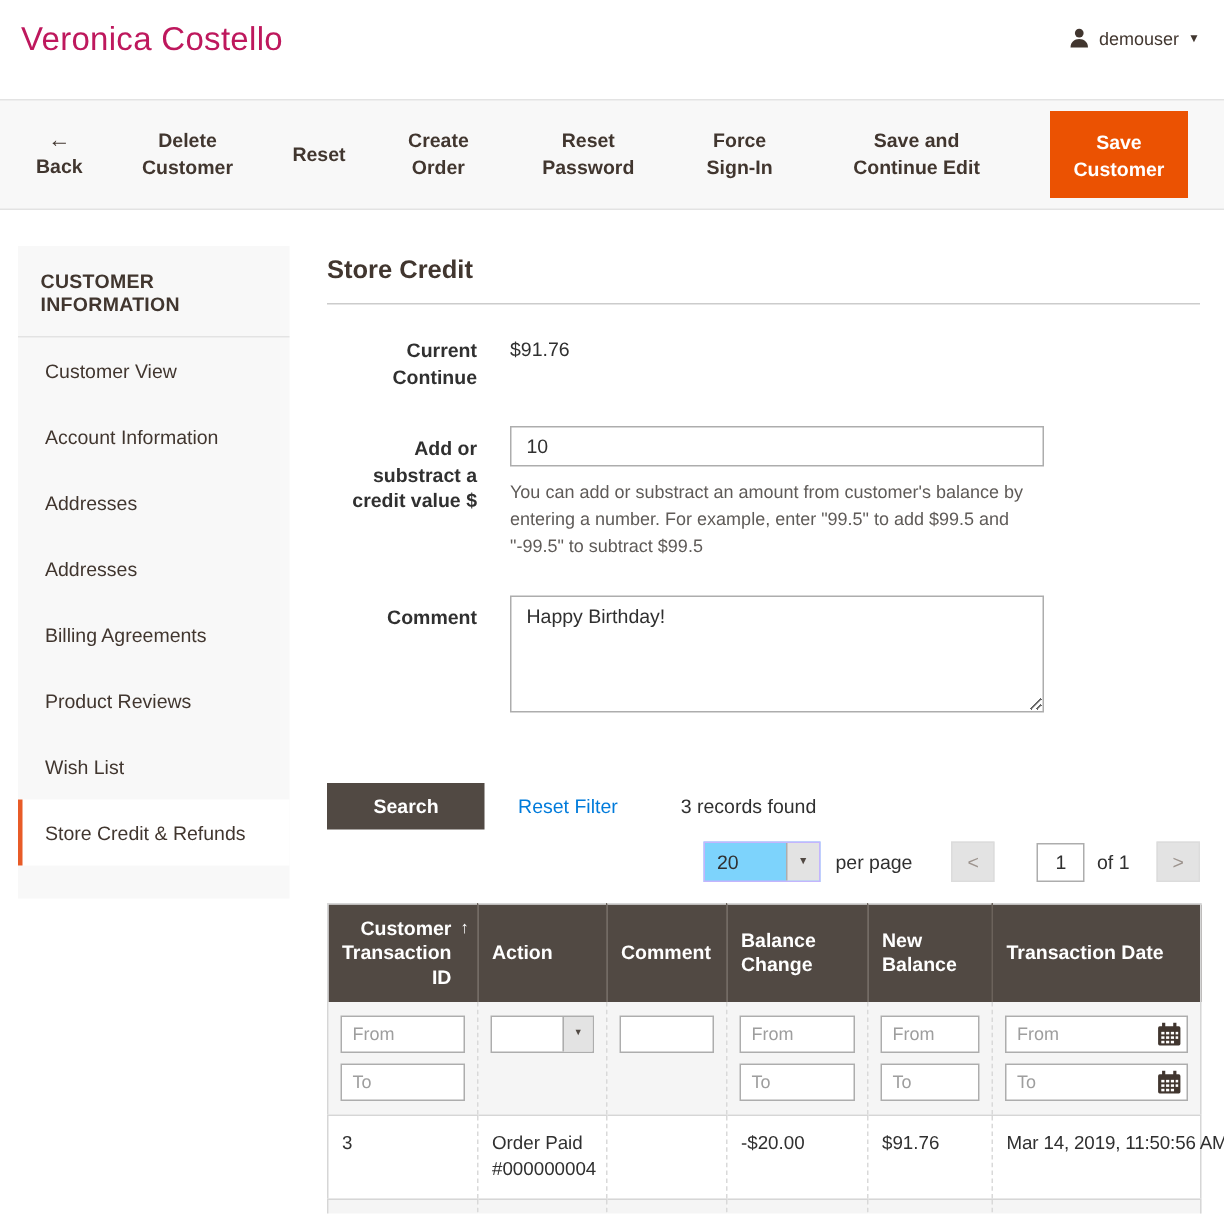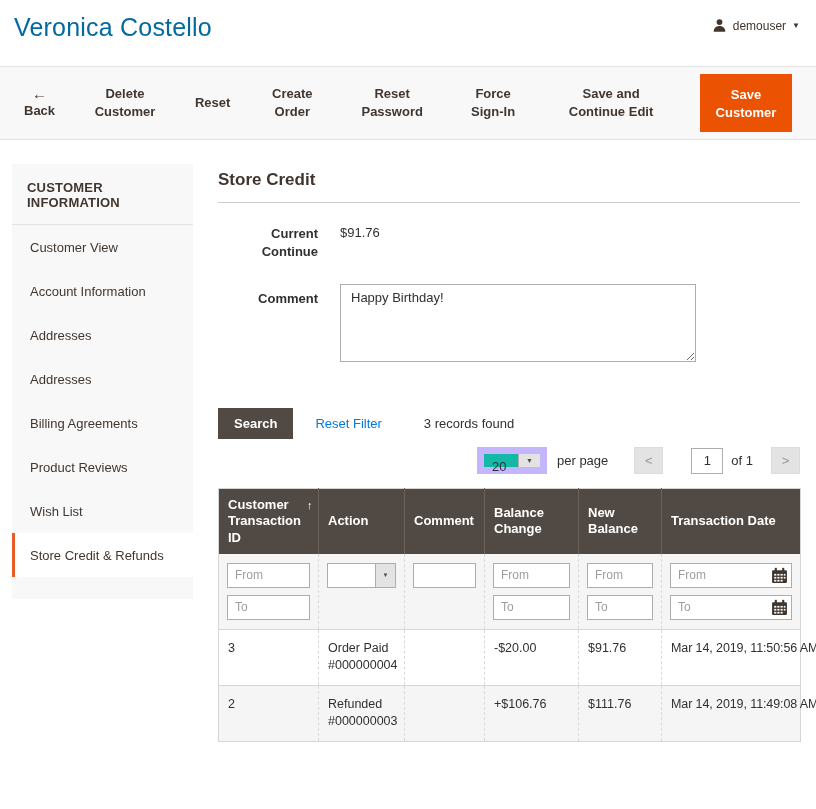--- a/index.html
+++ b/index.html
@@ -2,21 +2,21 @@
 <html><head>
 <meta charset="utf-8">
 <style>
   * { margin:0; padding:0; box-sizing:border-box; }
   html,body { width:816px; height:809px; overflow:hidden; background:#fff;
     font-family:"Liberation Sans", sans-serif; color:#41362f; }
 
   
   .page-header { display:flex; justify-content:space-between; align-items:flex-start;
     padding:13px 16px 0 14px; height:66px; }
-  .page-title { font-size:25px; font-weight:400; color:#0369a1; letter-spacing:.2px; }
+  .page-title { font-size:22px; font-weight:400; color:#be185d; letter-spacing:.2px; }
   .user-menu { display:flex; align-items:center; gap:6px; font-size:12px; color:#41362f;
     margin-top:5px; cursor:pointer; }
   .user-menu svg { width:15px; height:15px; }
   .caret { font-size:8px; color:#41362f; }
 
   
   .toolbar { height:74px; background:#f8f8f8; border-top:1px solid #e3e3e3;
     border-bottom:1px solid #e3e3e3; display:flex; align-items:center;
     justify-content:space-between; padding:0 24px; }
   .tb-btn { background:transparent; border:none; font-family:inherit; font-size:13px;
@@ -52,46 +52,46 @@
   .form-control { width:356px; }
   .text-input { width:356px; height:27px; border:1px solid #adadad; padding:0 10px;
     font-family:inherit; font-size:13px; color:#303030; }
   .note { font-size:12px; color:#5f5b58; line-height:1.5; margin-top:8px; width:370px; }
   textarea.comment { width:356px; height:78px; border:1px solid #adadad; padding:5px 10px;
     font-family:inherit; font-size:13px; color:#303030; resize:both; }
 
   
   .grid-controls { margin-top:42px; display:flex; align-items:center; }
   .search-btn { background:#514943; color:#fff; border:none; font-family:inherit;
-    font-size:13px; font-weight:700; padding:8px 16px; cursor:pointer; }
+    font-size:13px; font-weight:700; padding:8px 31px; cursor:pointer; }
   .reset-filter { color:#007bdb; font-size:13px; margin-left:22px; cursor:pointer; }
   .records { font-size:13px; color:#303030; margin-left:42px; }
 
   .pager { display:flex; align-items:center; justify-content:flex-end; margin-top:8px; }
-  .mini-select { display:flex; height:27px; border:7px solid #c4b5fd; background:#14b8a6;
-    cursor:pointer; }
+  .mini-select { display:flex; height:27px; border:1px solid #c4b5fd; background:#7dd3fc;
+    cursor:pointer;gap:20px; }
   .mini-select .val { width:34px; padding:5px 0 0 8px; font-size:13px; color:#303030; }
   .mini-select .arrow-box { width:22px; background:#e3e3e3; border-left:1px solid #adadad;
     display:flex; align-items:center; justify-content:center; font-size:7px; color:#514943; }
   .per-page { font-size:13px; margin:0 26px 0 10px; color:#303030; }
   .pg-btn { width:29px; height:27px; background:#e3e3e3; border:1px solid #dcdcdc;
     color:#9d948e; font-size:13px; display:flex; align-items:center; justify-content:center;
     cursor:pointer; }
   .pg-input { width:32px; height:26px; border:1px solid #adadad; text-align:center;
     font-family:inherit; font-size:13px; color:#303030; margin-left:28px; }
   .pg-of { font-size:13px; margin:0 18px 0 8px; color:#303030; }
 
   
   table.grid { width:582px; border-collapse:collapse; table-layout:fixed; margin-top:14px;
     border:1px solid #d6d6d6; }
   thead th { background:#514943; color:#fff; font-size:13px; font-weight:700;
     text-align:left; vertical-align:middle; padding:8px 9px; height:60px;
     border-left:1px solid #6b625b; line-height:1.25; }
   thead th:first-child { border-left:none; }
-  .th-flex { display:flex; gap:6px; }
+  .th-flex { display:flex; gap:6px;text-align:right; }
   .th-flex .lbl { max-width:74px; }
   .sort-arrow { font-size:11px; padding-top:2px; }
 
   tr.filter-row { background:#f5f5f5; }
   tr.filter-row td { padding:9px 8px; border-left:1px dashed #d9d9d9; vertical-align:top; }
   tr.filter-row td:first-child { border-left:none; }
   .f-input { width:100%; height:25px; border:1px solid #adadad; padding:0 7px;
     font-family:inherit; font-size:12px; color:#303030; background:#fff; }
   .f-input::placeholder { color:#9e9e9e; }
   .stack { display:flex; flex-direction:column; gap:7px; }
@@ -158,20 +158,27 @@
   </div>
 
   <div class="main">
     <div class="section-title">Store Credit</div>
 
     <div class="form-row" style="margin-top:22px;">
       <div class="form-label baseline">Current Continue</div>
       <div class="form-value">$91.76</div>
     </div>
 
+    <div class="form-row">
+      <div class="form-label">Add or substract a credit value $</div>
+      <div class="form-control">
+        <input class="text-input" type="text" value="10" style="">
+        <div class="note">You can add or substract an amount from customer's balance by entering a number. For example, enter "99.5" to add $99.5 and "-99.5" to subtract $99.5</div>
+      </div>
+    </div>
 
     <div class="form-row">
       <div class="form-label">Comment</div>
       <div class="form-control">
         <textarea class="comment" style="">Happy Birthday!</textarea>
       </div>
     </div>
 
     <div class="grid-controls">
       <button class="search-btn">Search</button>

